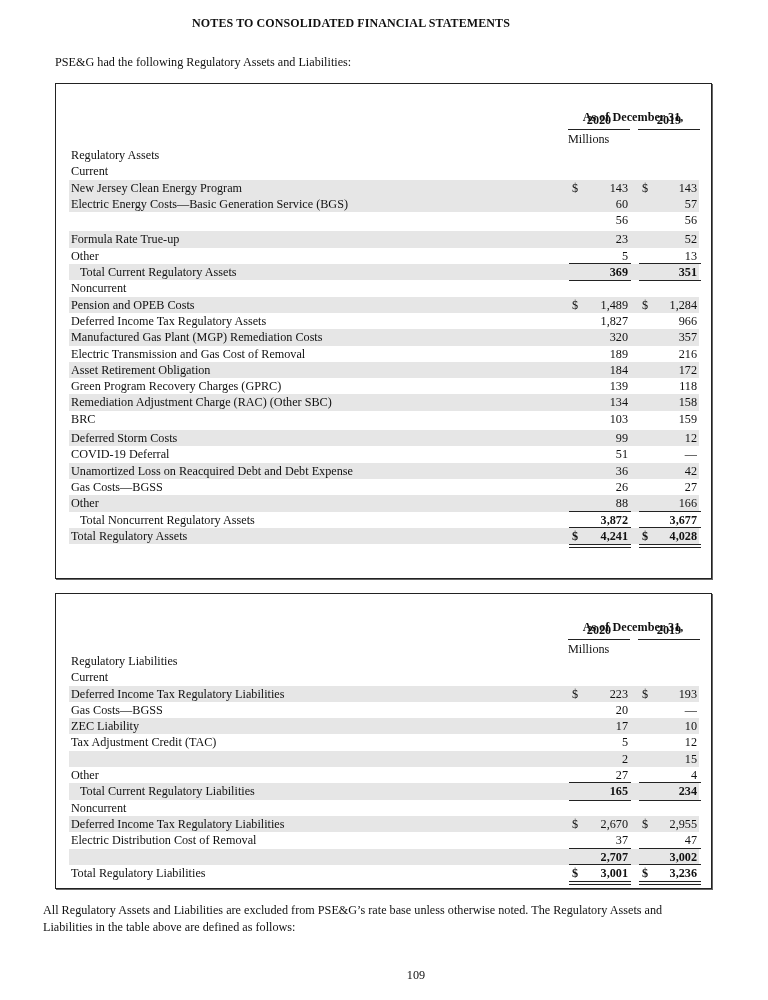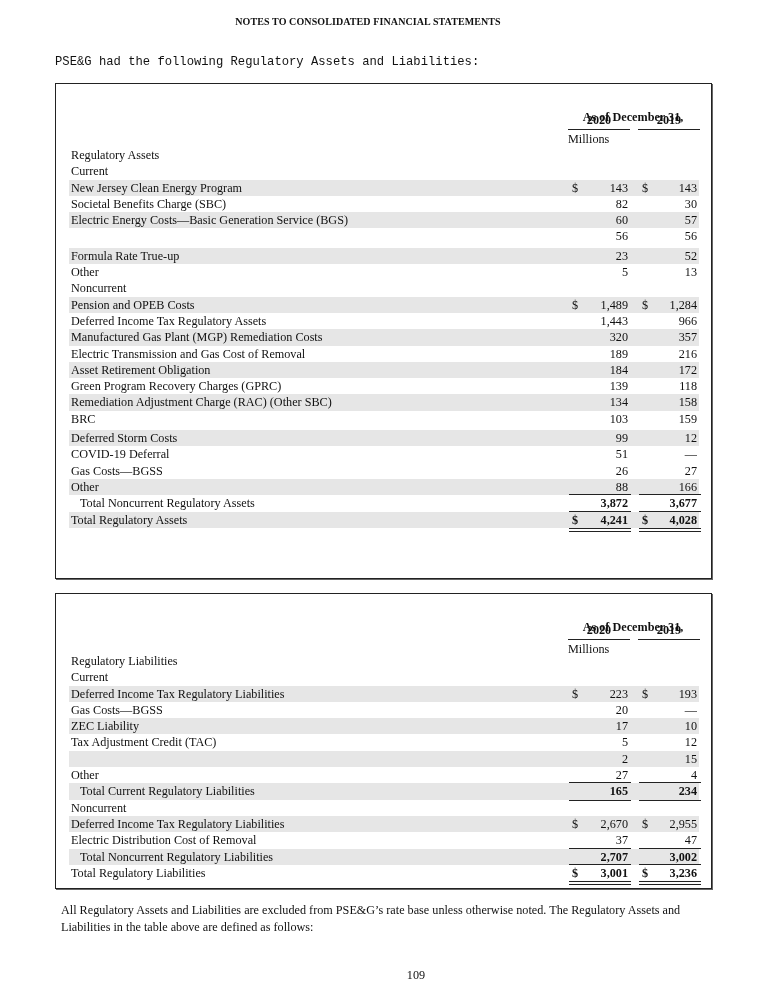--- a/index.html
+++ b/index.html
@@ -1,18 +1,18 @@
 <!DOCTYPE html>
 <html><head>
 <meta charset="utf-8">
 <style>
   html, body { margin: 0; padding: 0; background: #ffffff; }
   body { width: 768px; height: 1000px; position: relative; font-family: "Liberation Serif", serif; color: #111; font-size: 12.2px; }
-  .title { position: absolute; top: 16px; left: 17px; width: 702px; text-align: center; font-weight: bold; font-size: 10px; letter-spacing: 0.1px; }
-  .intro { position: absolute; top: 55px; left: 55px; font-size: 12.2px; font-family: Liberation Mono, monospace; }
+  .title { position: absolute; top: 16px; left: 0; width: 702px; text-align: center; font-weight: bold; font-size: 12px; letter-spacing: 0.1px; }
+  .intro { position: absolute; top: 55px; left: 55px; font-size: 12.2px; }
   .box { position: absolute; left: 55px; width: 655px; border: 1.3px solid #222; box-shadow: 1px 1px 0 #666; }
   .box1 { top: 83px; height: 494px; }
   .box2 { top: 593px; height: 294px; }
   .hdr { position: absolute; left: 512px; width: 130px; text-align: center; }
   .hdr .asof { font-weight: bold; position: absolute; top: 16px; left: 0; width: 130px; text-align: center; }
   .yr { position: absolute; font-weight: bold; text-align: center; width: 62px; border-bottom: 1.4px solid #222; padding-bottom: 1px; }
   .yr.y1 { left: 0; }
   .yr.y2 { left: 70px; }
   .mill { position: absolute; left: 0; width: 130px; text-align: left; }
   .rows { position: absolute; left: 13px; width: 630px; }
@@ -25,21 +25,21 @@
   .row .v1 { position: absolute; right: 71px; text-align: right; }
   .row .d2 { position: absolute; left: 573px; }
   .row .v2 { position: absolute; right: 2px; text-align: right; }
   .row.bold .v1, .row.bold .v2, .row.bold .d1, .row.bold .d2 { font-weight: bold; }
   .line-top1 { position: absolute; left: 500px; width: 62px; top: -1px; border-top: 1.4px solid #222; }
   .line-top2 { position: absolute; left: 570px; width: 62px; top: -1px; border-top: 1.4px solid #222; }
   .line-bot1 { position: absolute; left: 500px; width: 62px; bottom: -1px; border-bottom: 1.4px solid #222; }
   .line-bot2 { position: absolute; left: 570px; width: 62px; bottom: -1px; border-bottom: 1.4px solid #222; }
   .dbl1 { position: absolute; left: 500px; width: 62px; bottom: -4px; height: 2px; border-top: 1.2px solid #222; border-bottom: 1.2px solid #222; }
   .dbl2 { position: absolute; left: 570px; width: 62px; bottom: -4px; height: 2px; border-top: 1.2px solid #222; border-bottom: 1.2px solid #222; }
-  .footer-text { position: absolute; top: 902px; left: 61px; width: 660px; line-height: 17px; font-size: 12.2px; }
+  .footer-text { position: absolute; top: 902px; left: 43px; width: 660px; line-height: 17px; font-size: 12.2px; }
   .page-num { position: absolute; top: 968px; left: 0; width: 768px; text-align: center; font-size: 12.2px; margin-left: 32px; }
 </style>
 </head>
 <body>
 
 <div class="title">NOTES TO CONSOLIDATED FINANCIAL STATEMENTS</div>
 <div class="intro">PSE&amp;G had the following Regulatory Assets and Liabilities:</div>
 
 <div class="box box1">
   <div class="hdr" style="top:10px;">
@@ -56,58 +56,62 @@
         <span class="lbl">Current</span>
       </div>
 
     <div class="row shade">
         <span class="lbl">New Jersey Clean Energy Program</span>
         <span class="d1">$</span>
         <span class="v1">143</span>
         <span class="d2">$</span>
         <span class="v2">143</span>
       </div>
-    <div class="row">
-        <span class="lbl">Societal Benefits Charge (SBC)</span>
-        <span class="v1">82</span>
-        <span class="v2">30</span>
-      </div>
     <div class="row shade">
         <span class="lbl">Electric Energy Costs—Basic Generation Service (BGS)</span>
         <span class="v1">60</span>
         <span class="v2">57</span>
       </div>
     <div class="row">
         <span class="v1">56</span>
         <span class="v2">56</span>
       </div>
     <div class="row shade" style="margin-top:3px;">
         <span class="lbl">Formula Rate True-up</span>
         <span class="v1">23</span>
         <span class="v2">52</span>
       </div>
     <div class="row">
         <span class="lbl">Other</span>
         <span class="v1">5</span>
         <span class="v2">13</span>
       </div>
+    <div class="row shade bold indent">
+        <span class="line-top1"></span>
+        <span class="line-top2"></span>
+        <span class="line-bot1"></span>
+        <span class="line-bot2"></span>
+        <span class="lbl">Total Current Regulatory Assets</span>
+        <span class="v1">369</span>
+        <span class="v2">351</span>
+      </div>
 
     <div class="row bold">
         <span class="lbl">Noncurrent</span>
       </div>
     <div class="row shade">
         <span class="lbl">Pension and OPEB Costs</span>
         <span class="d1">$</span>
         <span class="v1">1,489</span>
         <span class="d2">$</span>
         <span class="v2">1,284</span>
       </div>
     <div class="row">
         <span class="lbl">Deferred Income Tax Regulatory Assets</span>
-        <span class="v1">1,443</span>
+        <span class="v1">1,827</span>
         <span class="v2">966</span>
       </div>
     <div class="row shade">
         <span class="lbl">Manufactured Gas Plant (MGP) Remediation Costs</span>
         <span class="v1">320</span>
         <span class="v2">357</span>
       </div>
     <div class="row">
         <span class="lbl">Electric Transmission and Gas Cost of Removal</span>
         <span class="v1">189</span>
@@ -135,20 +139,25 @@
       </div>
     <div class="row shade" style="margin-top:3px;">
         <span class="lbl">Deferred Storm Costs</span>
         <span class="v1">99</span>
         <span class="v2">12</span>
       </div>
     <div class="row">
         <span class="lbl">COVID-19 Deferral</span>
         <span class="v1">51</span>
         <span class="v2">—</span>
+      </div>
+    <div class="row shade">
+        <span class="lbl">Unamortized Loss on Reacquired Debt and Debt Expense</span>
+        <span class="v1">36</span>
+        <span class="v2">42</span>
       </div>
     <div class="row">
         <span class="lbl">Gas Costs—BGSS</span>
         <span class="v1">26</span>
         <span class="v2">27</span>
       </div>
     <div class="row shade">
         <span class="lbl">Other</span>
         <span class="v1">88</span>
         <span class="v2">166</span>
@@ -241,21 +250,20 @@
         <span class="v2">2,955</span>
       </div>
     <div class="row">
         <span class="lbl">Electric Distribution Cost of Removal</span>
         <span class="v1">37</span>
         <span class="v2">47</span>
       </div>
     <div class="row shade bold indent">
         <span class="line-top1"></span>
         <span class="line-top2"></span>
-        <span class="lbl">Total Noncurrent Regulatory Liabilities</span>
         <span class="v1">2,707</span>
         <span class="v2">3,002</span>
       </div>
     <div class="row bold">
         <span class="line-top1"></span>
         <span class="line-top2"></span>
         <span class="dbl1"></span>
         <span class="dbl2"></span>
         <span class="lbl">Total Regulatory Liabilities</span>
         <span class="d1">$</span>

